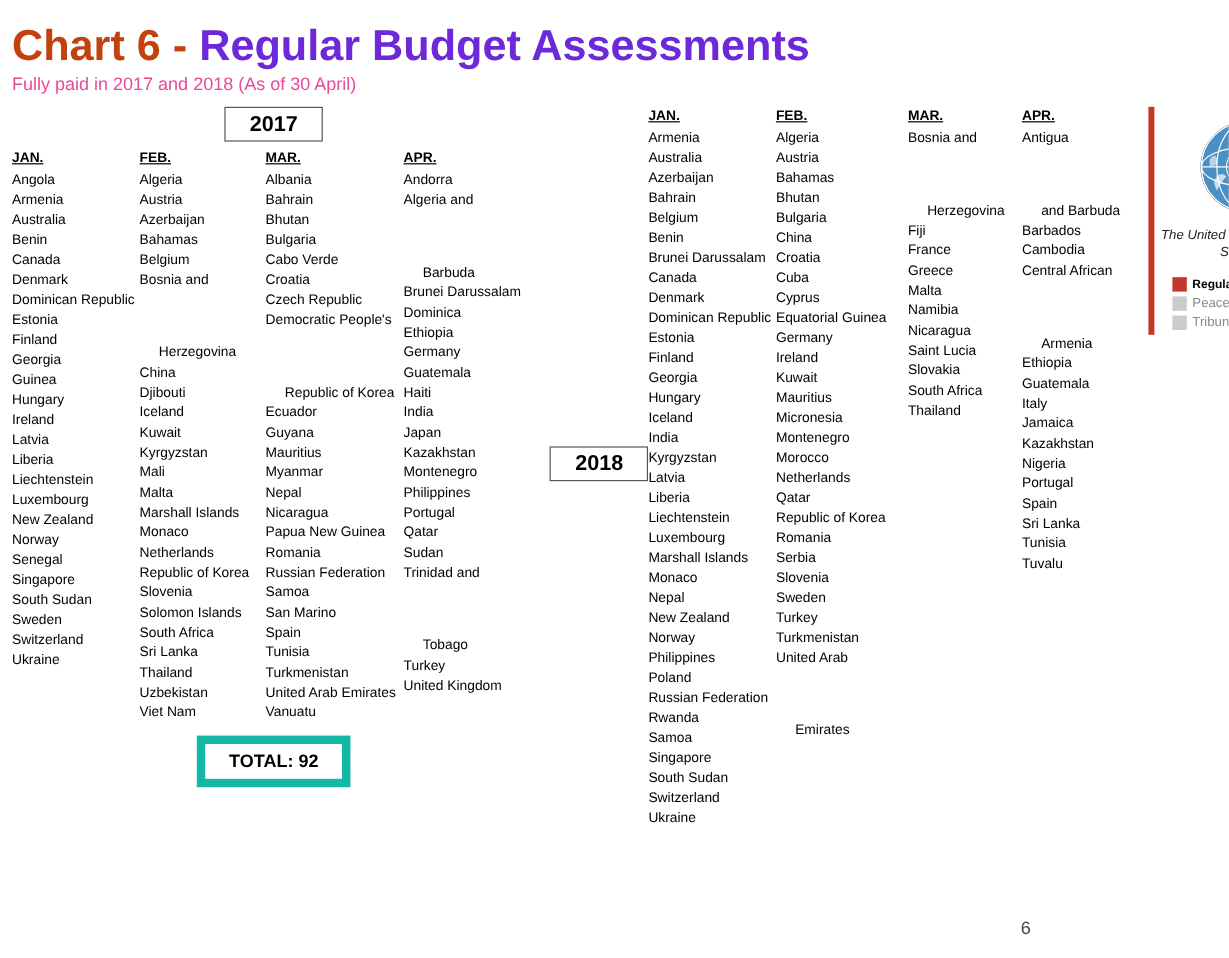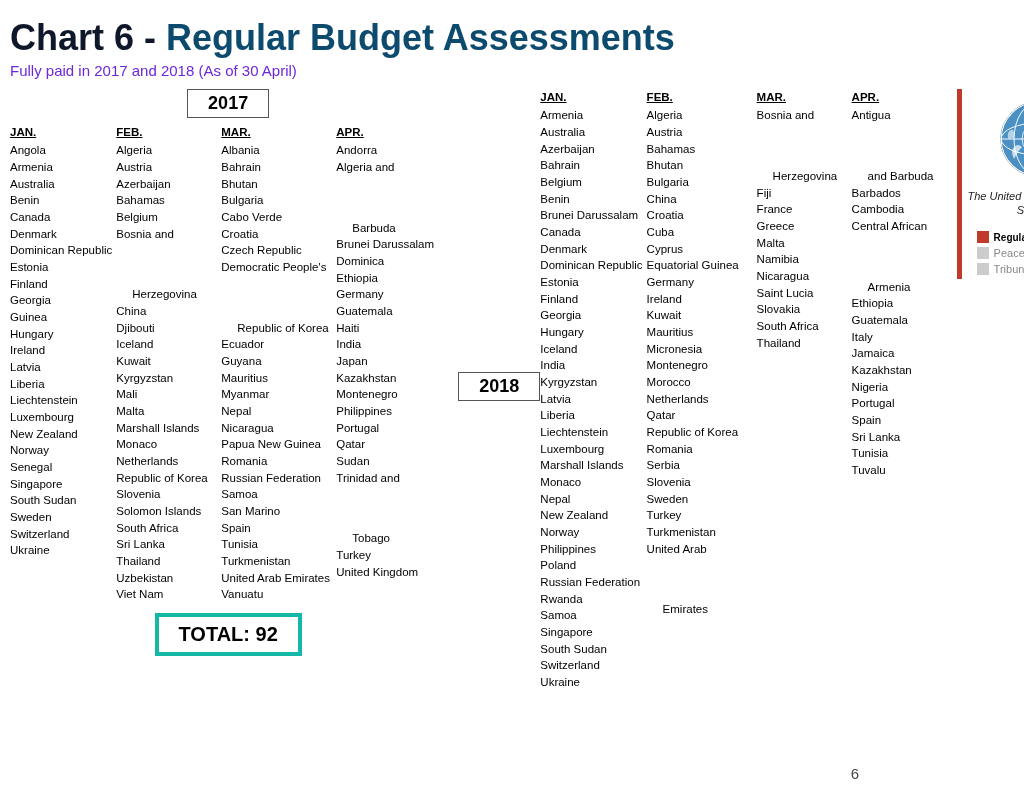--- a/index.html
+++ b/index.html
@@ -18,29 +18,29 @@
       position: relative;
     }
     .title-row {
       display: flex;
       align-items: flex-start;
       margin-bottom: 4px;
     }
     .chart-title {
       font-size: 36px;
       font-weight: bold;
-      color: #0f172a;
+      color: #c2410c;
       line-height: 1.1;
     }
     .chart-title-red {
-      color: #0c4a6e;
+      color: #6d28d9;
     }
     .subtitle {
       font-size: 15px;
-      color: #6d28d9;
+      color: #ec4899;
       margin-bottom: 10px;
     }
     .year-header {
       border: 1.5px solid #555;
       text-align: center;
       font-size: 18px;
       font-weight: bold;
       padding: 3px 20px;
       display: inline-block;
       align-self: center;
@@ -71,23 +71,23 @@
       padding-left: 16px;
       margin-top: 44px;
     }
     .divider-vertical {
       width: 2px;
       background: #555;
       align-self: stretch;
       margin: 0 8px;
     }
     .total-box {
-      border: 4px solid #14b8a6;
+      border: 7px solid #14b8a6;
       padding: 6px 20px;
-      font-size: 20px;
+      font-size: 15px;
       font-weight: bold;
       display: inline-block;
       margin-top: 10px;
       align-self: center;
     }
     .right-panel {
       width: 155px;
       display: flex;
       flex-direction: column;
       align-items: center;

